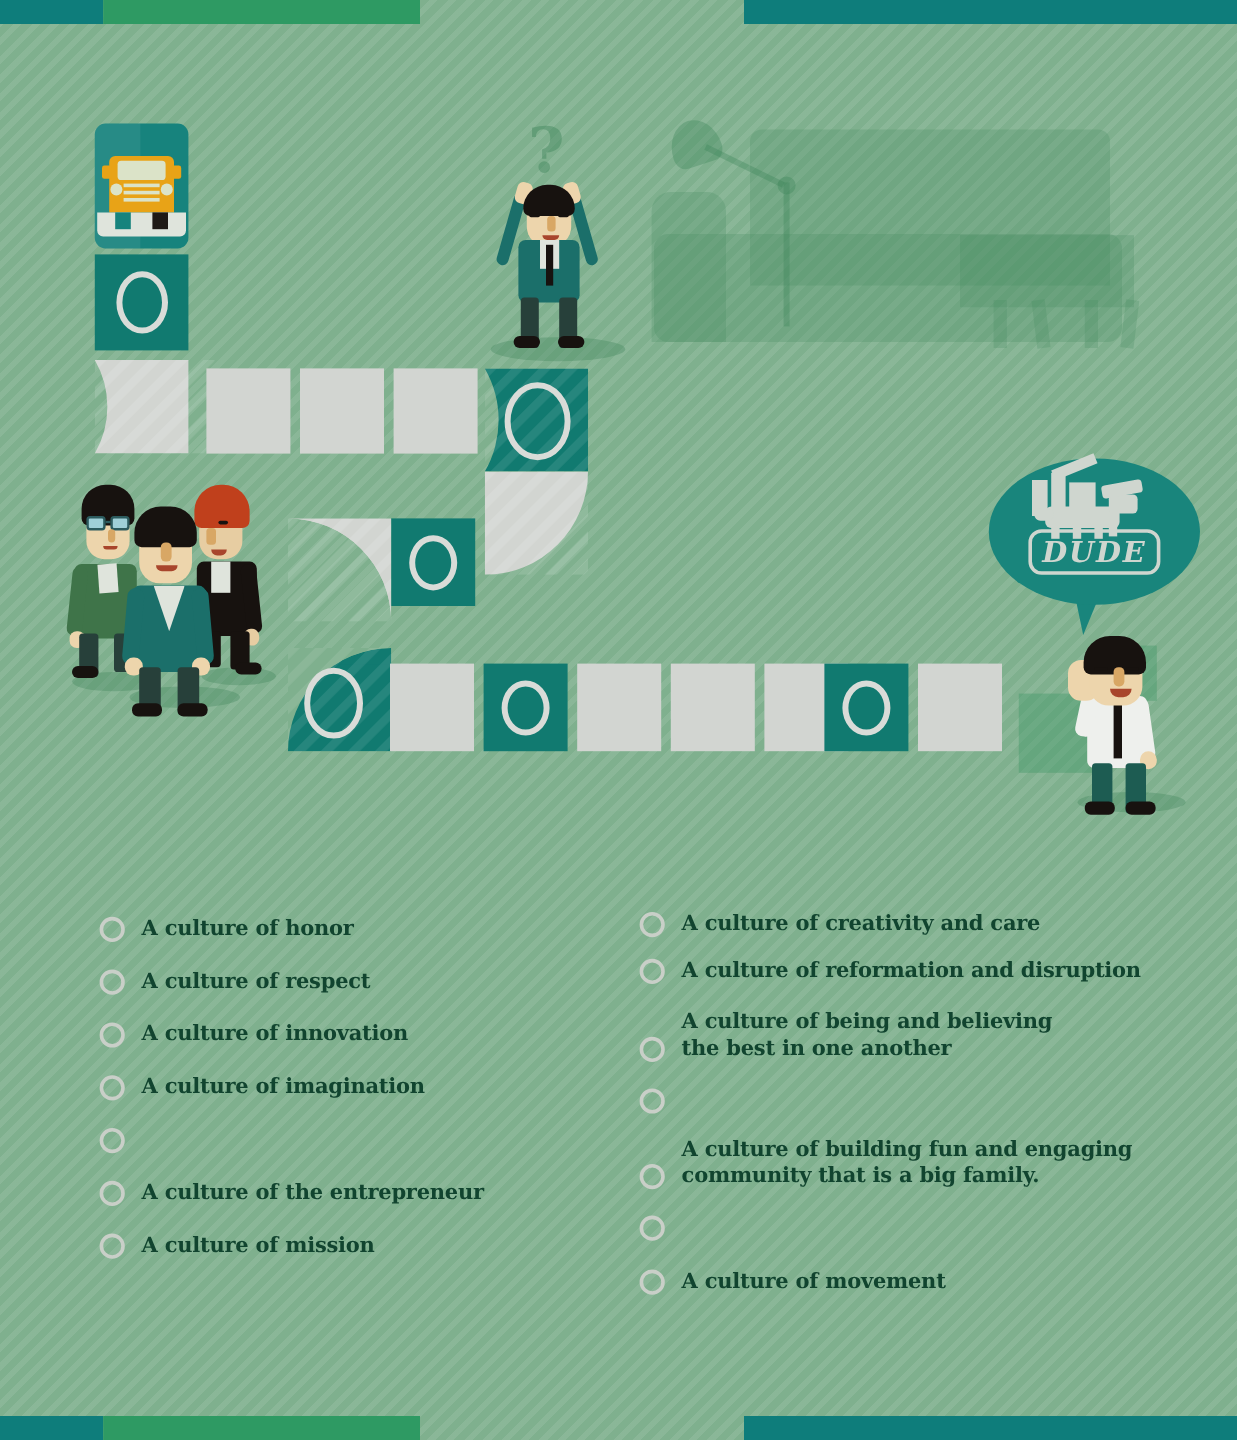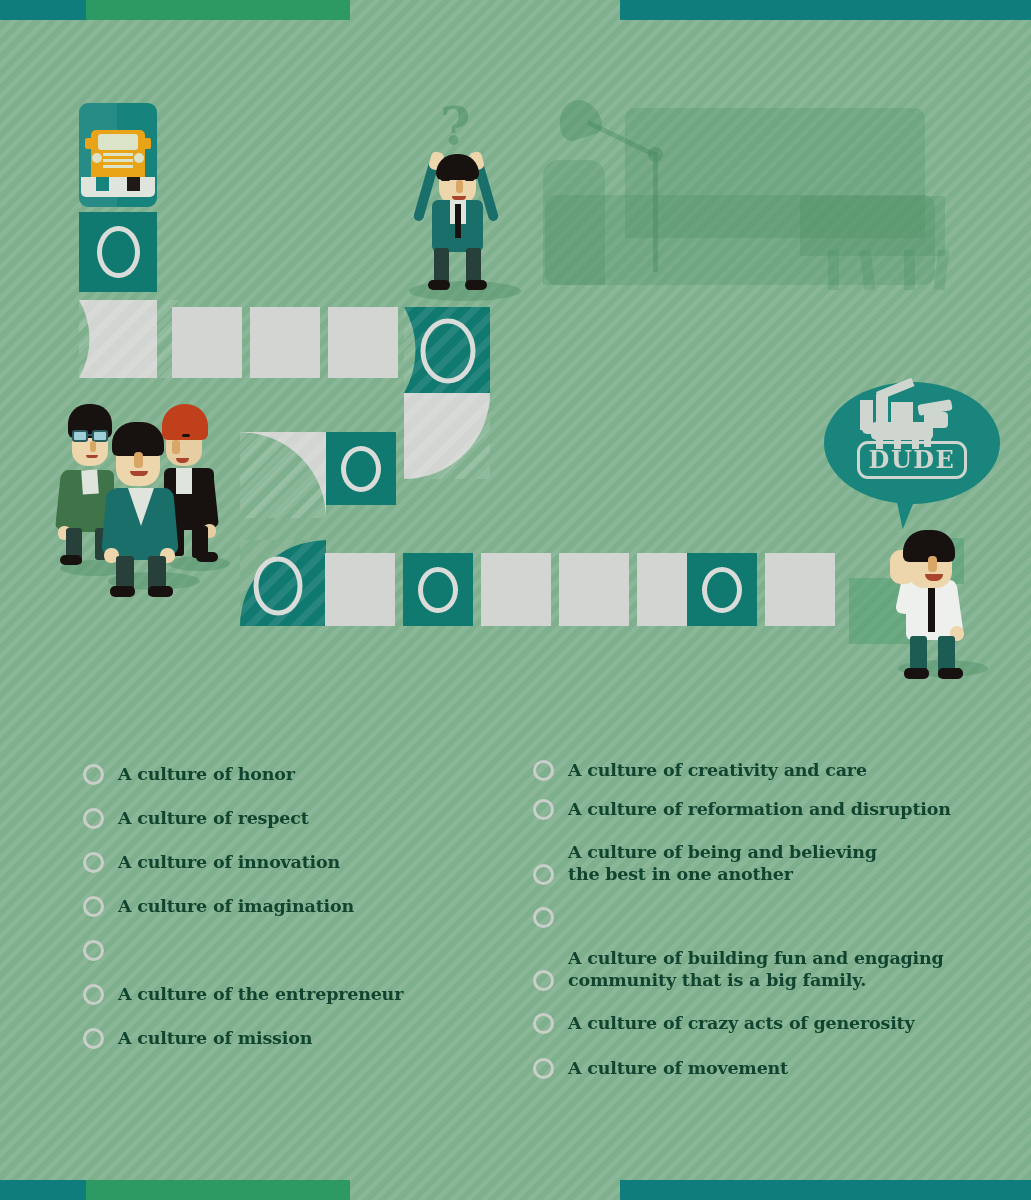--- a/index.html
+++ b/index.html
@@ -85,21 +85,21 @@
   .p{position:absolute;}
   .hair{background:#17120f;}
   .hair-red{background:#c0401c;}
   .skin{background:#edd5ac;}
   .skin2{background:#e7cda2;}
   .blk{background:#17120f;}
 
   
   #bubble{
     position:absolute;left:824px;top:382px;width:176px;height:122px;
-    background:#19857c;border-radius:50%;
+    background:#19857c;border-radius:50%;font-style:italic;
   }
   #bubble-tail{
     position:absolute;left:890px;top:487px;width:0;height:0;
     border-left:16px solid transparent;border-right:10px solid transparent;
     border-top:42px solid #19857c;transform:rotate(9deg);
   }
   #dude-plate{
     position:absolute;left:33px;top:59px;width:110px;height:38px;
     border:3px solid #cfd6cf;border-radius:11px;box-sizing:border-box;
   }
@@ -428,21 +428,20 @@
       <div class="row" style="margin-bottom: 20px;">
         <div class="bullet"></div>
       </div>
       <div class="row" style="margin-bottom: 20px;">
         <div class="bullet"></div>
         <div class="litext">A culture of building fun and engaging
 community that is a big family.</div>
       </div>
       <div class="row" style="margin-bottom: 22px;">
         <div class="bullet"></div>
-        <div class="litext">A culture of crazy acts of generosity</div>
       </div>
       <div class="row" style="margin-bottom: 22px;">
         <div class="bullet"></div>
         <div class="litext">A culture of movement</div>
       </div>
     </div>
 
 </div>
 
 </body></html>

